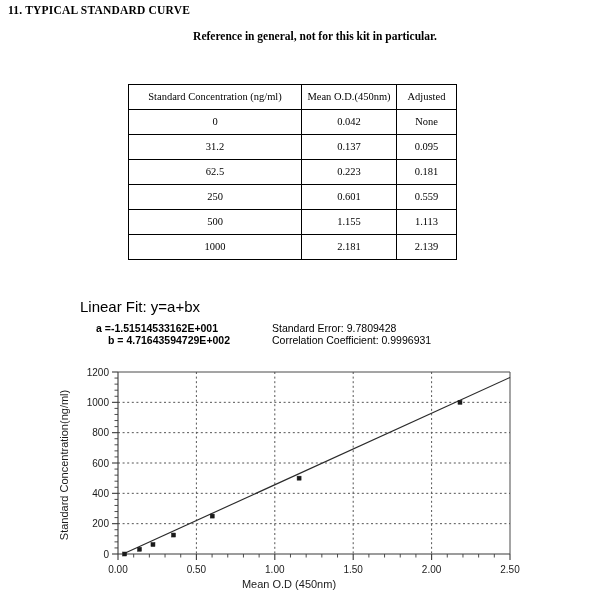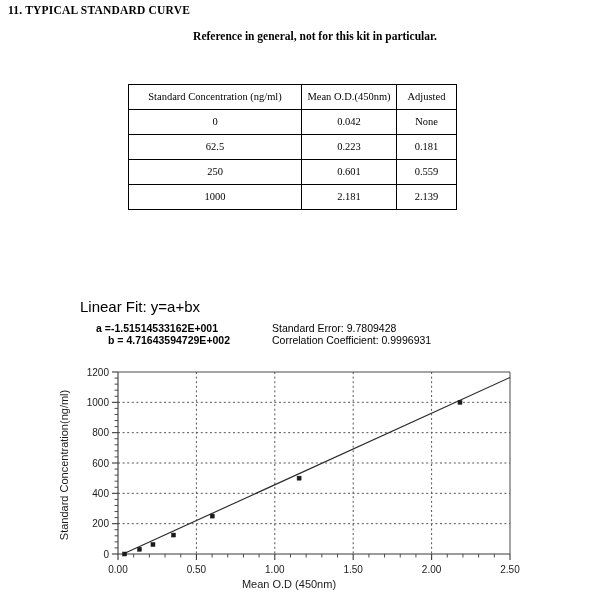--- a/index.html
+++ b/index.html
@@ -178,28 +178,38 @@
         <th>Adjusted</th>
       </tr>
     </thead>
     <tbody>
       <tr>
         <td>0</td>
         <td>0.042</td>
         <td>None</td>
       </tr>
       <tr>
+        <td>31.2</td>
+        <td>0.137</td>
+        <td>0.095</td>
+      </tr>
+      <tr>
         <td>62.5</td>
         <td>0.223</td>
         <td>0.181</td>
       </tr>
       <tr>
         <td>250</td>
         <td>0.601</td>
         <td>0.559</td>
+      </tr>
+      <tr>
+        <td>500</td>
+        <td>1.155</td>
+        <td>1.113</td>
       </tr>
       <tr>
         <td>1000</td>
         <td>2.181</td>
         <td>2.139</td>
       </tr>
     </tbody>
   </table>
 </div>
 

